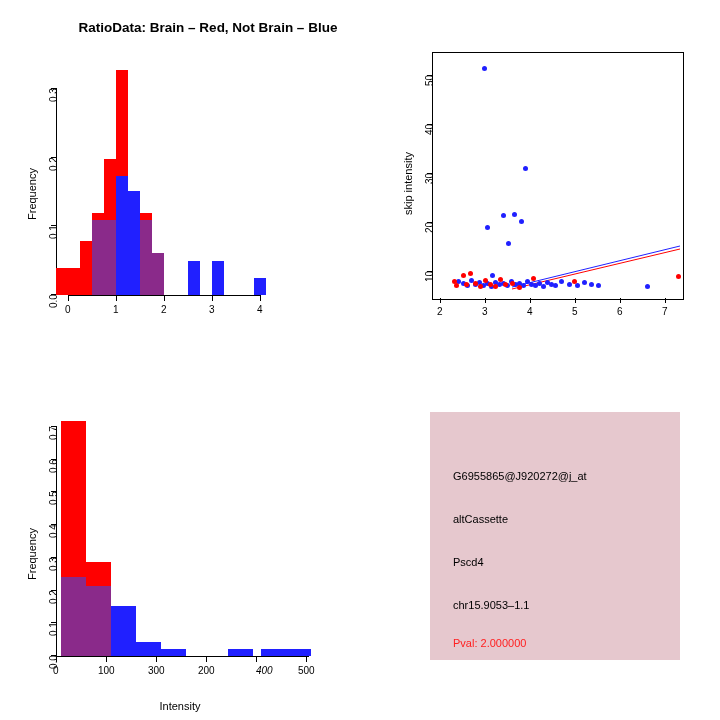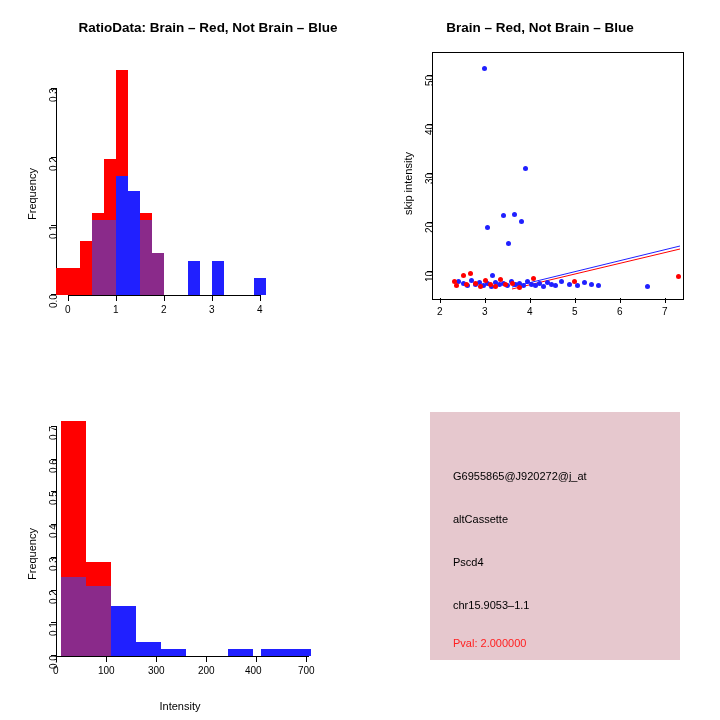--- a/index.html
+++ b/index.html
@@ -62,21 +62,20 @@
   <div class="bar" style="left:116px;top:176px;width:12px;height:119px;background:#2020ff;"></div>
   <div class="bar" style="left:128px;top:191px;width:12px;height:104px;background:#2020ff;"></div>
   <div class="bar" style="left:140px;top:220px;width:12px;height:75px;background:#8a2a8a;"></div>
   <div class="bar" style="left:152px;top:253px;width:12px;height:42px;background:#8a2a8a;"></div>
   <div class="bar" style="left:188px;top:261px;width:12px;height:34px;background:#2020ff;"></div>
   <div class="bar" style="left:212px;top:261px;width:12px;height:34px;background:#2020ff;"></div>
   <div class="bar" style="left:254px;top:278px;width:12px;height:17px;background:#2020ff;"></div>
 </div>
 
 <div class="panel" style="left:360px;top:0;width:360px;height:360px;">
-  <div class="ttl" style="position:absolute;left:0;top:20px;width:360px;">Brain – Red, Not Brain – Blue</div>
 
   <div class="boxframe" style="left:72px;top:52px;width:250px;height:246px;"></div>
 
   <div class="tick" style="left:67px;top:271px;width:5px;height:1px;"></div>
   <div class="tick" style="left:67px;top:222px;width:5px;height:1px;"></div>
   <div class="tick" style="left:67px;top:173px;width:5px;height:1px;"></div>
   <div class="tick" style="left:67px;top:124px;width:5px;height:1px;"></div>
   <div class="tick" style="left:67px;top:75px;width:5px;height:1px;"></div>
   <div class="vticklab" style="left:64px;top:282px;">10</div>
   <div class="vticklab" style="left:64px;top:233px;">20</div>
@@ -188,22 +187,22 @@
   <div class="tick" style="left:56px;top:297px;width:1px;height:5px;"></div>
   <div class="tick" style="left:106px;top:297px;width:1px;height:5px;"></div>
   <div class="tick" style="left:156px;top:297px;width:1px;height:5px;"></div>
   <div class="tick" style="left:206px;top:297px;width:1px;height:5px;"></div>
   <div class="tick" style="left:256px;top:297px;width:1px;height:5px;"></div>
   <div class="tick" style="left:306px;top:297px;width:1px;height:5px;"></div>
   <div class="ticklab" style="left:53px;top:305px;">0</div>
   <div class="ticklab" style="left:98px;top:305px;">100</div>
   <div class="ticklab" style="left:148px;top:305px;">300</div>
   <div class="ticklab" style="left:198px;top:305px;">200</div>
-  <div class="ticklab" style="left:245px;top:305px;">400</div>
-  <div class="ticklab" style="left:298px;top:305px;">700</div>
+  <div class="ticklab" style="left:256px;top:305px;font-style:italic;">400</div>
+  <div class="ticklab" style="left:298px;top:305px;">500</div>
   <div class="axlabel" style="position:absolute;left:80px;top:340px;width:200px;">Intensity</div>
 
   <div class="bar" style="left:61px;top:61px;width:25px;height:235px;background:#ff0000;"></div>
   <div class="bar" style="left:61px;top:217px;width:25px;height:79px;background:#8a2a8a;"></div>
   <div class="bar" style="left:86px;top:202px;width:25px;height:94px;background:#ff0000;"></div>
   <div class="bar" style="left:86px;top:226px;width:25px;height:70px;background:#8a2a8a;"></div>
   <div class="bar" style="left:111px;top:246px;width:25px;height:50px;background:#2020ff;"></div>
   <div class="bar" style="left:136px;top:282px;width:25px;height:14px;background:#2020ff;"></div>
   <div class="bar" style="left:161px;top:289px;width:25px;height:7px;background:#2020ff;"></div>
   <div class="bar" style="left:228px;top:289px;width:25px;height:7px;background:#2020ff;"></div>

